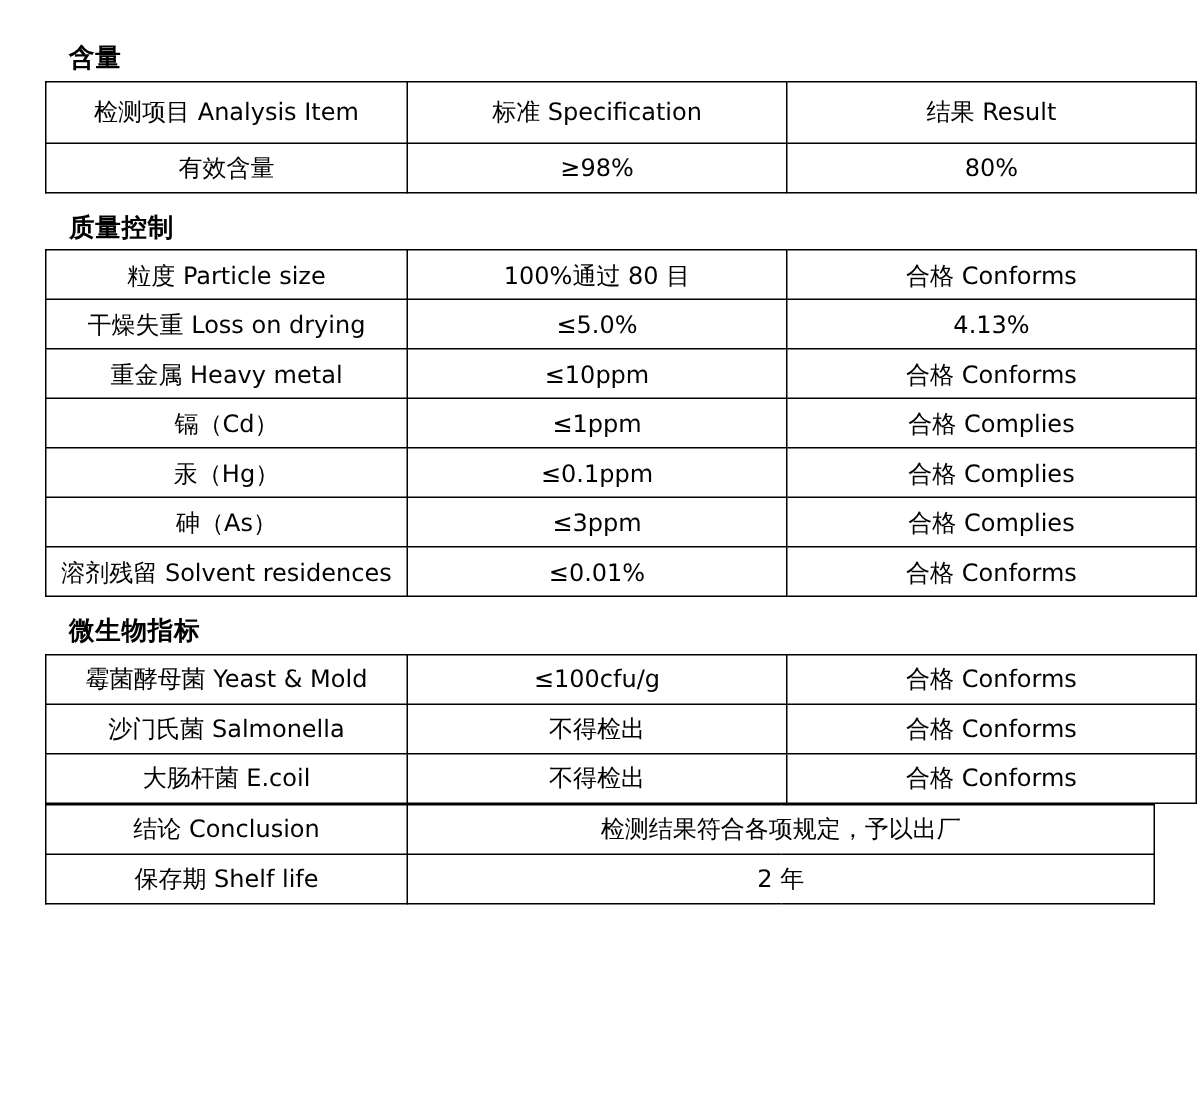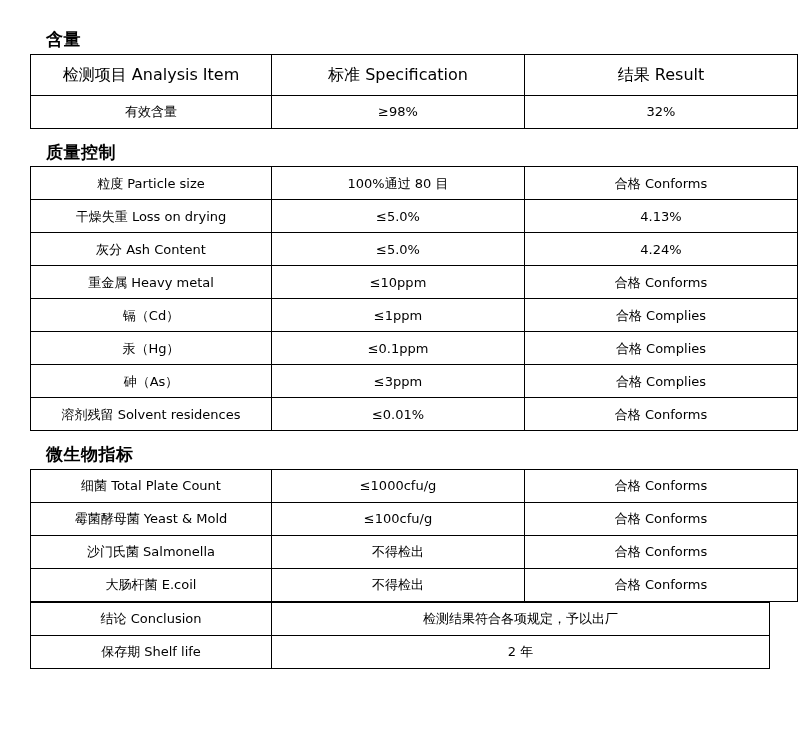--- a/index.html
+++ b/index.html
@@ -38,21 +38,21 @@
   table.spec {
     border-collapse: collapse;
     width: 740px;
     margin: 0 0 0 0;
     table-layout: fixed;
   }
   table.spec td {
     border: 1px solid #000000;
     text-align: center;
     vertical-align: middle;
-    font-size: 13px;
+    font-size: 16px;
     padding: 5px 4px;
     height: 22px;
     line-height: 1.2;
     white-space: nowrap;
     overflow: hidden;
   }
   table.spec td.col0 { width: 232px; }
   table.spec td.col1 { width: 244px; }
   table.spec td.col2 { width: 264px; }
   table.spec tr.header td {
@@ -71,44 +71,39 @@
     <table class="spec">
       <tbody>
           <tr class="header">
         <td class="col0 cn">检测项目  Analysis Item</td>
         <td class="col1 cn">标准    Specification</td>
         <td class="col2 cn">结果  Result</td>
       </tr>
       <tr>
         <td class="col0 cn">有效含量</td>
         <td class="col1 cn">≥98%</td>
-        <td class="col2 cn">32%</td>
+        <td class="col2 cn">80%</td>
       </tr>
     </tbody>
       </table>
   </div>
 
   <div class="section">
     <div class="section-title cn">质量控制</div>
     <table class="spec">
       <tbody>
       <tr>
         <td class="col0 cn">粒度  Particle size</td>
         <td class="col1 cn">100%通过 80 目</td>
         <td class="col2 cn">合格 Conforms</td>
       </tr>
       <tr>
         <td class="col0 cn">干燥失重 Loss on drying</td>
         <td class="col1 cn">≤5.0%</td>
         <td class="col2 cn">4.13%</td>
-      </tr>
-      <tr>
-        <td class="col0 cn">灰分 Ash Content</td>
-        <td class="col1 cn">≤5.0%</td>
-        <td class="col2 cn">4.24%</td>
       </tr>
       <tr>
         <td class="col0 cn">重金属 Heavy metal</td>
         <td class="col1 cn">≤10ppm</td>
         <td class="col2 cn">合格 Conforms</td>
       </tr>
       <tr>
         <td class="col0 cn">镉（Cd）</td>
         <td class="col1 cn">≤1ppm</td>
         <td class="col2 cn">合格 Complies</td>
@@ -129,25 +124,20 @@
         <td class="col2 cn">合格 Conforms</td>
       </tr>
     </tbody>
       </table>
   </div>
 
   <div class="section">
     <div class="section-title cn">微生物指标</div>
     <table class="spec">
       <tbody>
-          <tr>
-        <td class="col0 cn">细菌  Total Plate Count</td>
-        <td class="col1 cn">≤1000cfu/g</td>
-        <td class="col2 cn">合格 Conforms</td>
-      </tr>
       <tr>
         <td class="col0 cn">霉菌酵母菌  Yeast &amp; Mold</td>
         <td class="col1 cn">≤100cfu/g</td>
         <td class="col2 cn">合格 Conforms</td>
       </tr>
       <tr>
         <td class="col0 cn">沙门氏菌    Salmonella</td>
         <td class="col1 cn">不得检出</td>
         <td class="col2 cn">合格 Conforms</td>
       </tr>

